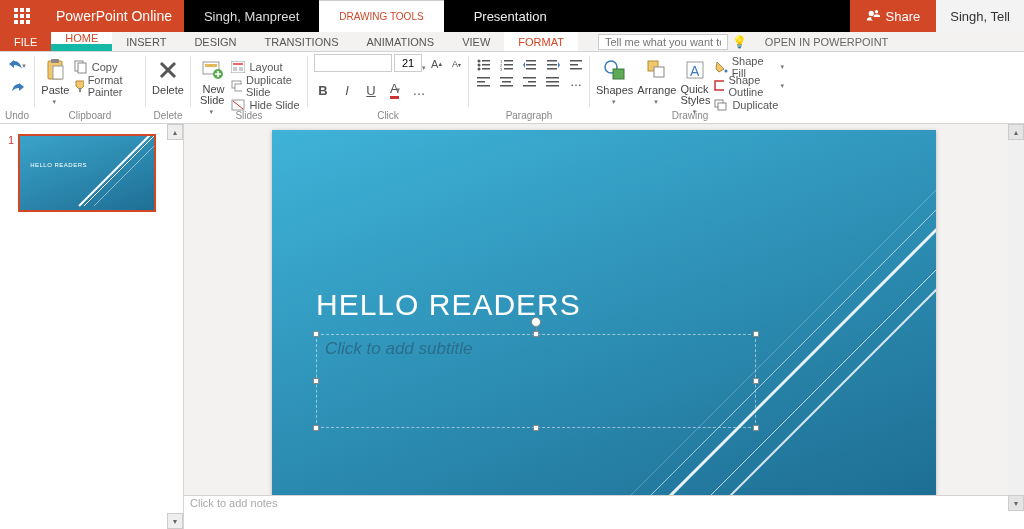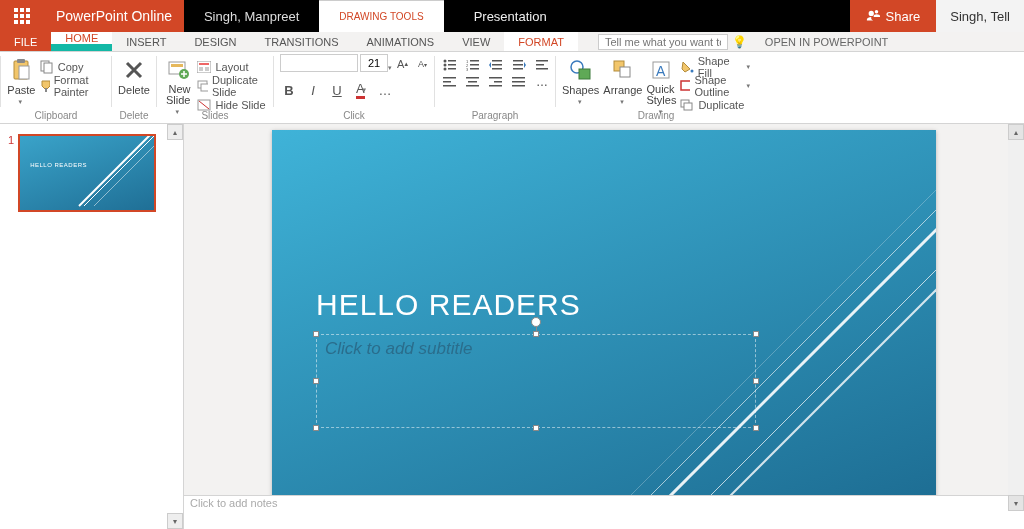--- a/index.html
+++ b/index.html
@@ -122,20 +122,36 @@
   <div class="tab format">FORMAT</div>
   <div class="tellme">
     <input placeholder="Tell me what you want to do" style="">
     <span class="bulb">💡</span>
   </div>
   <div class="open-in">OPEN IN POWERPOINT</div>
 </div>
 
 <div class="ribbon">
 
+  <div class="group" style="width:34px">
+    <div class="group-body" style="flex-direction:column;align-items:center;gap:6px;padding-top:4px">
+      <div class="ib">
+          <svg width="16" height="14" viewBox="0 0 16 14">
+            <path d="M6 1L1 5l5 4V6c3 0 6 1 8 4-1-5-4-8-8-8V1z" fill="#3a7abd"></path>
+          </svg>
+          <span class="caret">▾</span>
+        </div>
+      <div class="ib">
+          <svg width="14" height="12" viewBox="0 0 14 12">
+            <path d="M9 1l5 4-5 4V6c-3 0-5 1-7 3 1-4 3-7 7-7V1z" fill="#3a7abd"></path>
+          </svg>
+        </div>
+    </div>
+    <div class="group-label">Undo</div>
+  </div>
   <div class="group-sep"></div>
 
   <div class="group" style="width:110px">
     <div class="group-body">
       <div class="big-btn">
         <svg viewBox="0 0 24 24">
             <rect x="5" y="3" width="14" height="18" rx="1" fill="#f2c66b" stroke="#b38b3a"></rect>
             <rect x="8" y="1" width="8" height="4" rx="1" fill="#888"></rect>
             <rect x="10" y="8" width="10" height="13" fill="#fff" stroke="#999"></rect>
           </svg>

